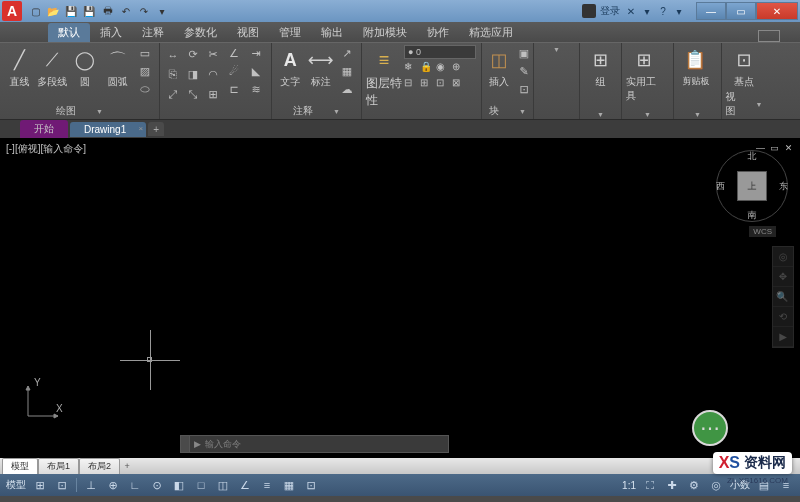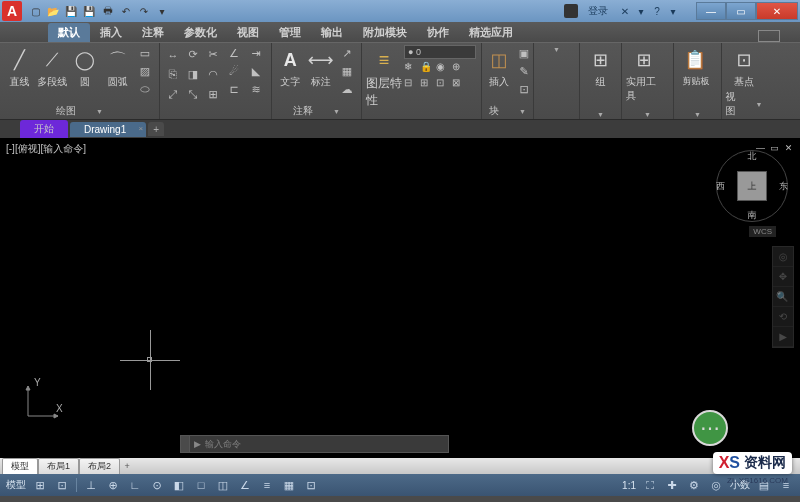--- a/index.html
+++ b/index.html
@@ -7,55 +7,55 @@
 
 
 .titlebar { height: 22px; background: linear-gradient(#8aaed4, #6b95c1); display: flex; align-items: center; position: relative; }
 .app-icon { width: 20px; height: 20px; background: #d9302c; color: #fff; font-weight: bold; font-size: 14px; display: flex; align-items: center; justify-content: center; margin-left: 2px; border-radius: 2px; }
 .qa-icons { display: flex; gap: 2px; margin-left: 6px; }
 .qa-icons span { width: 16px; height: 16px; display: inline-flex; align-items: center; justify-content: center; font-size: 10px; color: #333; }
 .title-center { position: absolute; left: 50%; transform: translateX(-50%); display: flex; align-items: center; gap: 8px; font-size: 11px; color: #1a3a5a; }
 .title-text { font-weight: 500; }
 .doc-name { color: #2a4a6a; }
 .search-box { background: #a8c3de; border: 1px solid #7a9abb; padding: 1px 6px; font-size: 10px; width: 100px; color: #4a6a8a; }
-.title-right { margin-left: auto; display: flex; align-items: center; gap: 10px; margin-right: 2px; }
+.title-right { margin-left: auto; display: flex; align-items: center; gap: 4px; margin-right: 2px; }
 .user-icon { width: 14px; height: 14px; background: #333; border-radius: 2px; }
 .login-text { font-size: 10px; color: #1a3a5a; }
 .help-icons { display: flex; gap: 2px; }
 .help-icons span { width: 14px; height: 14px; font-size: 10px; color: #1a3a5a; display: inline-flex; align-items: center; justify-content: center; }
 .win-controls { display: flex; margin-left: 6px; }
 .win-btn { width: 30px; height: 18px; display: flex; align-items: center; justify-content: center; font-size: 10px; color: #fff; border: 1px solid #5a7a9a; }
 .win-min { background: linear-gradient(#7ca5d0, #5a85b0); }
 .win-max { background: linear-gradient(#7ca5d0, #5a85b0); }
 .win-close { background: linear-gradient(#e05545, #c93a2a); width: 42px; }
 
 
 .ribbon-tabs { height: 20px; background: linear-gradient(#5a5a5a, #4a4a4a); display: flex; align-items: flex-end; padding-left: 48px; }
-.ribbon-tabs span { font-size: 11px; color: #d0d0d0; padding: 2px 10px; cursor: pointer; font-weight: bold; }
+.ribbon-tabs span { font-size: 11px; color: #d0d0d0; padding: 2px 10px; cursor: pointer; }
 .ribbon-tabs span.active { background: #5a7a9a; color: #fff; border-radius: 3px 3px 0 0; }
 .ribbon-tabs .extra { margin-left: auto; margin-right: 20px; width: 12px; height: 12px; border: 1px solid #888; }
 
 
 .ribbon { height: 78px; background: linear-gradient(#565656, #4a4a4a); display: flex; border-top: 1px solid #666; border-bottom: 1px solid #2a2a2a; }
 .panel { border-right: 1px solid #3a3a3a; display: flex; flex-direction: column; position: relative; padding: 2px 4px 0 4px; }
 .panel-body { flex: 1; display: flex; align-items: flex-start; gap: 2px; }
 .panel-label { font-size: 10px; color: #c8c8c8; text-align: center; padding: 1px 0; display: flex; align-items: center; justify-content: center; gap: 20px; }
 .panel-label .arrow { font-size: 7px; color: #aaa; }
 .big-btn { display: flex; flex-direction: column; align-items: center; justify-content: center; width: 36px; padding-top: 2px; }
 .big-btn .ico { width: 26px; height: 26px; display: flex; align-items: center; justify-content: center; font-size: 18px; color: #d0d0d0; }
 .big-btn .lbl { font-size: 10px; color: #d0d0d0; margin-top: 2px; }
 .small-grid { display: grid; grid-template-columns: repeat(3, 18px); grid-auto-rows: 18px; gap: 2px; }
 .small-grid span, .vstack span { display: inline-flex; align-items: center; justify-content: center; font-size: 11px; color: #c0c0c0; }
 .vstack { display: flex; flex-direction: column; gap: 2px; }
 .vstack span { height: 16px; width: 20px; }
 .color-icon { width: 22px; height: 22px; border-radius: 50%; background: conic-gradient(red, yellow, lime, cyan, blue, magenta, red); }
 
 
 .doc-tabs { height: 18px; background: #3c3c3c; display: flex; align-items: center; padding-left: 20px; gap: 2px; }
-.doc-tabs .tab { font-size: 10px; color: #c8c8c8; padding: 2px 14px; background: #6d28d9; border-radius: 3px 3px 0 0; position: relative; }
+.doc-tabs .tab { font-size: 10px; color: #c8c8c8; padding: 2px 14px; background: #701a75; border-radius: 3px 3px 0 0; position: relative; }
 .doc-tabs .tab .x { position: absolute; right: 3px; top: 2px; font-size: 8px; color: #999; }
 .doc-tabs .tab.highlight { background: #4a6a8a; color: #fff; padding-right: 20px; }
 .doc-tabs .plus { width: 16px; height: 14px; background: #4a4a4a; color: #aaa; font-size: 10px; display: flex; align-items: center; justify-content: center; border-radius: 3px 3px 0 0; }
 
 
 .viewport { position: relative; background: #000; height: 320px; }
 .vp-state { position: absolute; top: 4px; left: 6px; font-size: 10px; color: #c0c0c0; }
 .vp-ctl { position: absolute; top: 4px; right: 6px; display: flex; gap: 3px; }
 .vp-ctl span { width: 11px; height: 11px; font-size: 9px; color: #bbb; display: inline-flex; align-items: center; justify-content: center; }
 .crosshair-h { position: absolute; width: 60px; height: 1px; background: #999; top: 222px; left: 120px; }

